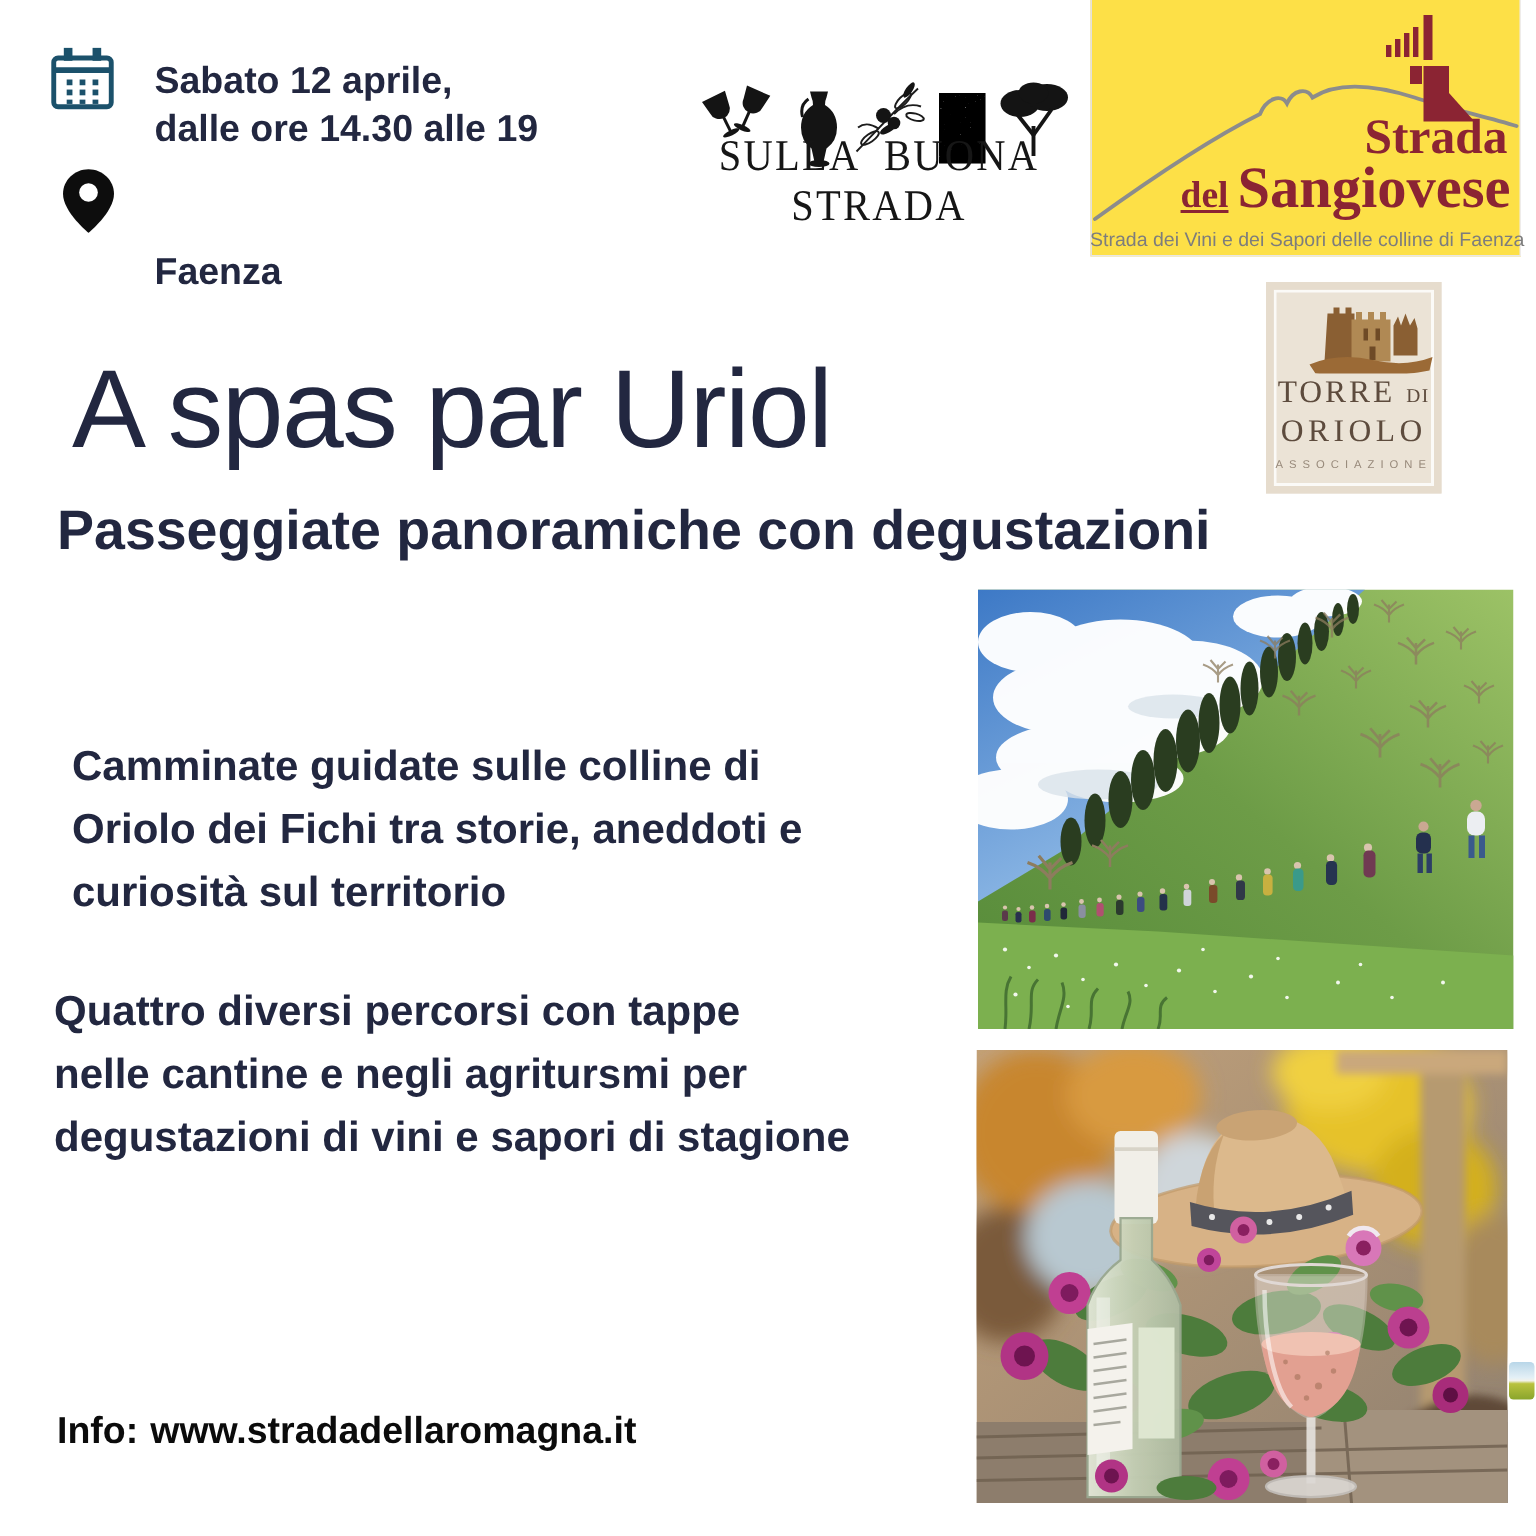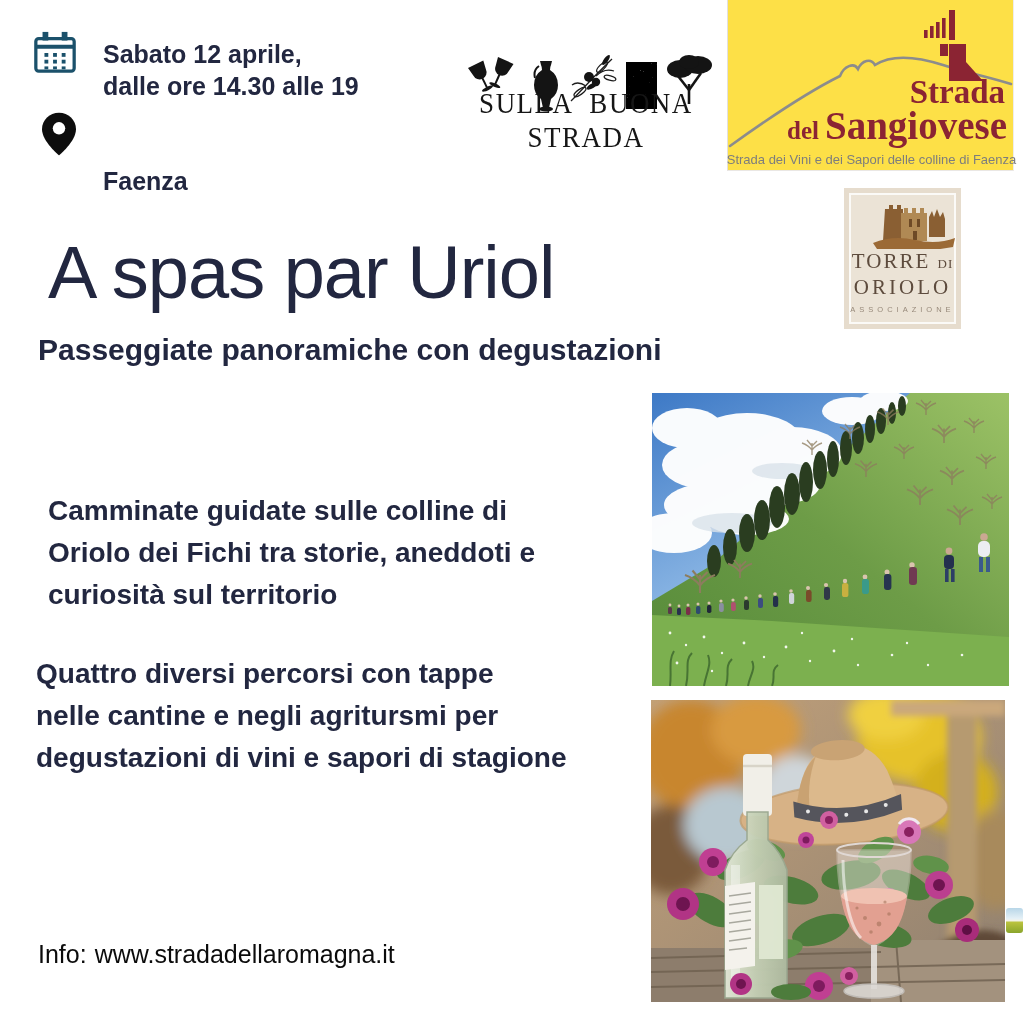--- a/index.html
+++ b/index.html
@@ -17,43 +17,43 @@
             font-family:"Liberation Serif",serif;font-size:27px;color:#161616;
             letter-spacing:1.5px;word-spacing:9px;transform:scaleY(1.08);}
 
   
   .sangiovese{left:727px;top:0px;width:285px;height:170px;background:#fde047;
               border-left:1px solid #e3e0dd;border-right:1px solid #efecea;border-bottom:1px solid #eae7e4;}
   .sg-strada{position:absolute;right:8px;top:76px;font-family:"Liberation Serif",serif;
              font-weight:700;font-size:33px;color:#8b2433;line-height:1;}
   .sg-line2{position:absolute;right:6px;top:106px;font-family:"Liberation Serif",serif;
             font-weight:700;color:#8b2433;line-height:1;font-size:39px;}
-  .sg-line2 .small{font-size:25px;font-weight:600;margin-right:6px;}
+  .sg-line2 .small{font-size:25px;font-weight:600;margin-right:6px;text-decoration:underline;}
   .sg-tagline{position:absolute;left:-2px;right:-4px;bottom:3px;text-align:center;
               font-size:13px;color:#7d7d7d;letter-spacing:0px;}
 
   
   .torre{left:844px;top:188px;width:117px;height:141px;background:#ebe3d6;
          border:5px solid #e6dccd;box-shadow:inset 0 0 0 2px #fbfaf7;box-sizing:border-box;
          font-family:"Liberation Serif",serif;color:#5d4b3d;text-align:center;}
   .torre-line1{position:absolute;left:0;right:0;top:56px;font-size:21px;letter-spacing:2px;}
   .torre-line1 .small{font-size:13px;letter-spacing:1px;}
   .torre-line2{position:absolute;left:0;right:0;top:82px;font-size:21px;letter-spacing:3px;}
   .torre-sub{position:absolute;left:0;right:0;top:112px;font-family:"Liberation Sans",sans-serif;
              font-size:7.5px;letter-spacing:4px;color:#97897a;}
 
   
   .title{left:36px;top:218px;font-size:74px;font-weight:500;letter-spacing:-1px;color:#222740;}
-  .subtitle{left:38px;top:333px;font-size:30px;font-weight:700;color:#222740;text-align:center;}
+  .subtitle{left:38px;top:333px;font-size:37px;font-weight:700;color:#222740;text-align:center;}
   .para{font-size:28px;font-weight:700;line-height:42px;color:#222740;white-space:pre-line;width:640px;}
   .para1{left:48px;top:490px;}
   .para2{left:36px;top:653px;}
 
   
-  .footer{left:38px;top:934px;font-size:25px;font-weight:400;color:#0b0b0b;line-height:40px;}
+  .footer{left:38px;top:934px;font-size:25px;font-weight:700;color:#0b0b0b;line-height:40px;}
   .footer .lbl{margin-right:8px;}
 
   
   .photo1{left:652px;top:393px;width:357px;height:293px;}
   .photo2{left:651px;top:700px;width:354px;height:302px;}
   .photo1 svg,.photo2 svg{display:block;width:100%;height:100%;}
 
   .sticker{left:1006px;top:908px;width:17px;height:25px;border-radius:3px;
            background:linear-gradient(180deg,#b8d6e8 0%,#e4f0f6 42%,#f2f2ea 50%,#b9c23e 58%,#8aa52c 100%);}
 </style>

